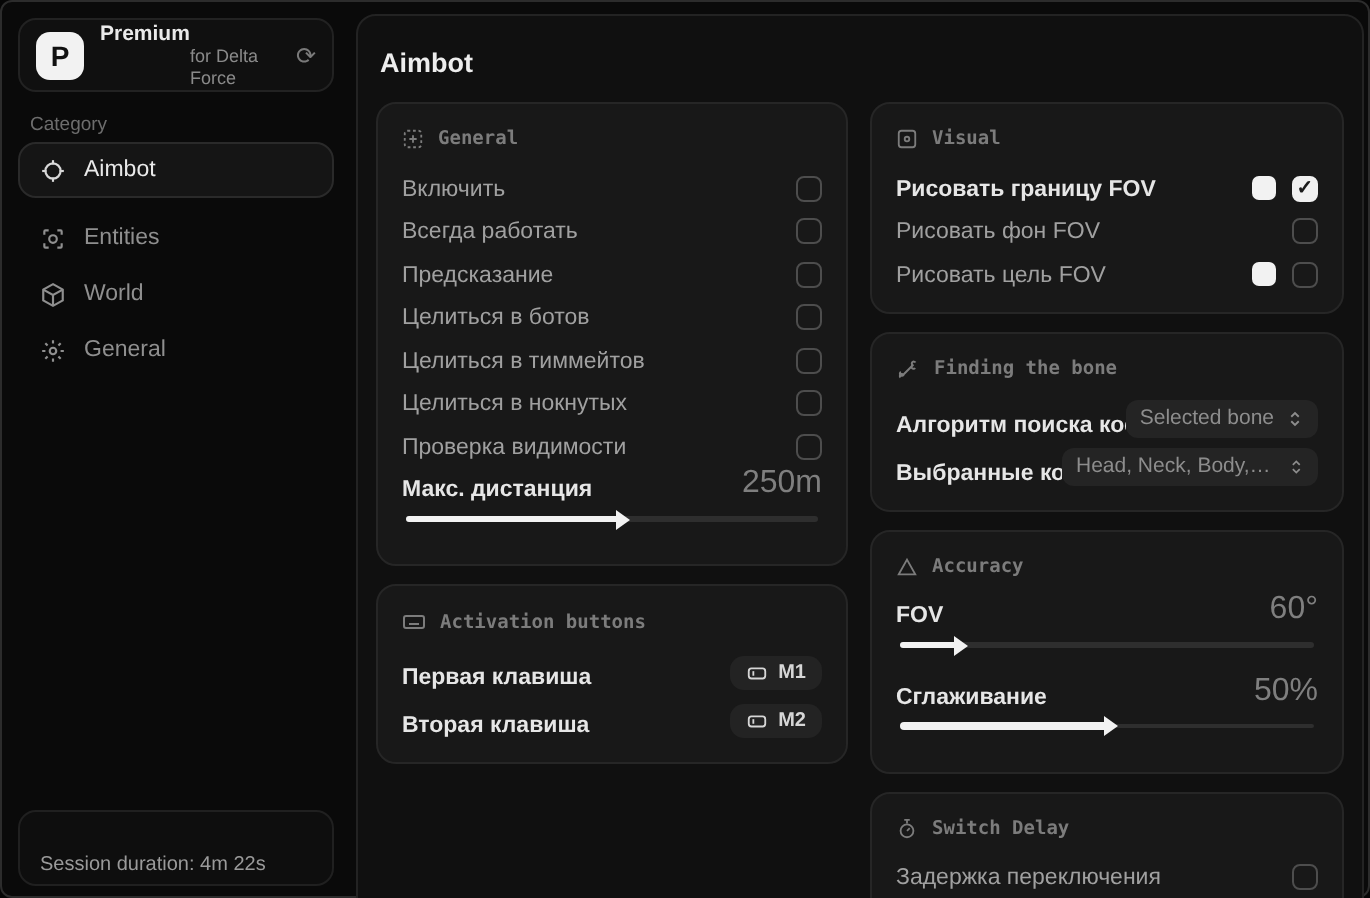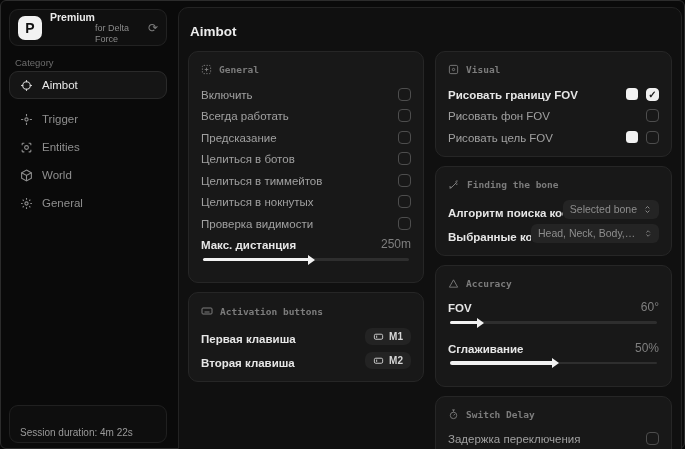--- a/index.html
+++ b/index.html
@@ -37,21 +37,21 @@
   .col { width:237px; display:flex; flex-direction:column; gap:9px; }
 
   .card { background:#181818; border:1px solid #262626; border-radius:10px; padding:10px 12px 12px; }
   .card-head { display:flex; align-items:center; gap:7px; color:#7c7c7c;
                font-family:"DejaVu Sans Mono", monospace; font-size:9.5px; margin:2px 0 4px;font-weight:bold; }
   .card-head svg { display:block; }
 
   .row { height:21.5px; display:flex; align-items:flex-end; justify-content:space-between; gap:0; }
   .row-label { color:#a0a0a0; font-size:11.5px; white-space:nowrap; overflow:hidden; }
   .row-label.bright { color:#e6e6e6; font-weight:bold; }
-  .row-value { color:#7f7f7f; font-size:12px; flex:none; }
+  .row-value { color:#7f7f7f; font-size:16px; flex:none; }
 
   .checkbox { width:13px; height:13px; border:1.5px solid #4d4d4d; border-radius:4px; flex:none; cursor:pointer; }
   .checkbox.checked { background:#f0f0f0; border-color:#f0f0f0; color:#1a1a1a;
                       display:flex; align-items:center; justify-content:center; font-size:10px; font-weight:bold; }
   .swatch { width:12px; height:12px; border-radius:3.5px; background:#f2f2f2; flex:none; cursor:pointer; }
   .controls { display:flex; align-items:center; gap:8px; flex:none; }
 
   .slider { position:relative; height:10px; margin:3px 2px 6px; cursor:pointer; }
   .slider .track { position:absolute; left:0; right:0; top:4px; height:2.5px; background:#2e2e2e; border-radius:2px; }
   .slider .fill { position:absolute; left:0; top:3.5px; height:3.5px; background:#f2f2f2; border-radius:2px; }
@@ -91,29 +91,20 @@
               <line x1="12" y1="18" x2="12" y2="22"></line>
             <line x1="2" y1="12" x2="6" y2="12"></line>
               <line x1="18" y1="12" x2="22" y2="12"></line>
             </svg>
         </span>
         <span>Aimbot</span>
       </div>
       <div class="nav-item">
         <span class="nav-icon">
           <svg width="13" height="13" viewBox="0 0 24 24" fill="none" stroke="#8f8f8f" stroke-width="2">
-            <circle cx="12" cy="12" r="3"></circle>
-              <path d="M12 2v4M12 18v4M2 12h4M18 12h4"></path>
-            </svg>
-        </span>
-        <span>Trigger</span>
-      </div>
-      <div class="nav-item">
-        <span class="nav-icon">
-          <svg width="13" height="13" viewBox="0 0 24 24" fill="none" stroke="#8f8f8f" stroke-width="2">
             <path d="M4 8V5a1 1 0 0 1 1-1h3M16 4h3a1 1 0 0 1 1 1v3M20 16v3a1 1 0 0 1-1 1h-3M8 20H5a1 1 0 0 1-1-1v-3"></path>
             <circle cx="12" cy="12" r="3.5"></circle>
             </svg>
         </span>
         <span>Entities</span>
       </div>
       <div class="nav-item">
         <span class="nav-icon">
           <svg width="13" height="13" viewBox="0 0 24 24" fill="none" stroke="#8f8f8f" stroke-width="2">
             <path d="M12 2l9 5v10l-9 5-9-5V7z"></path>

